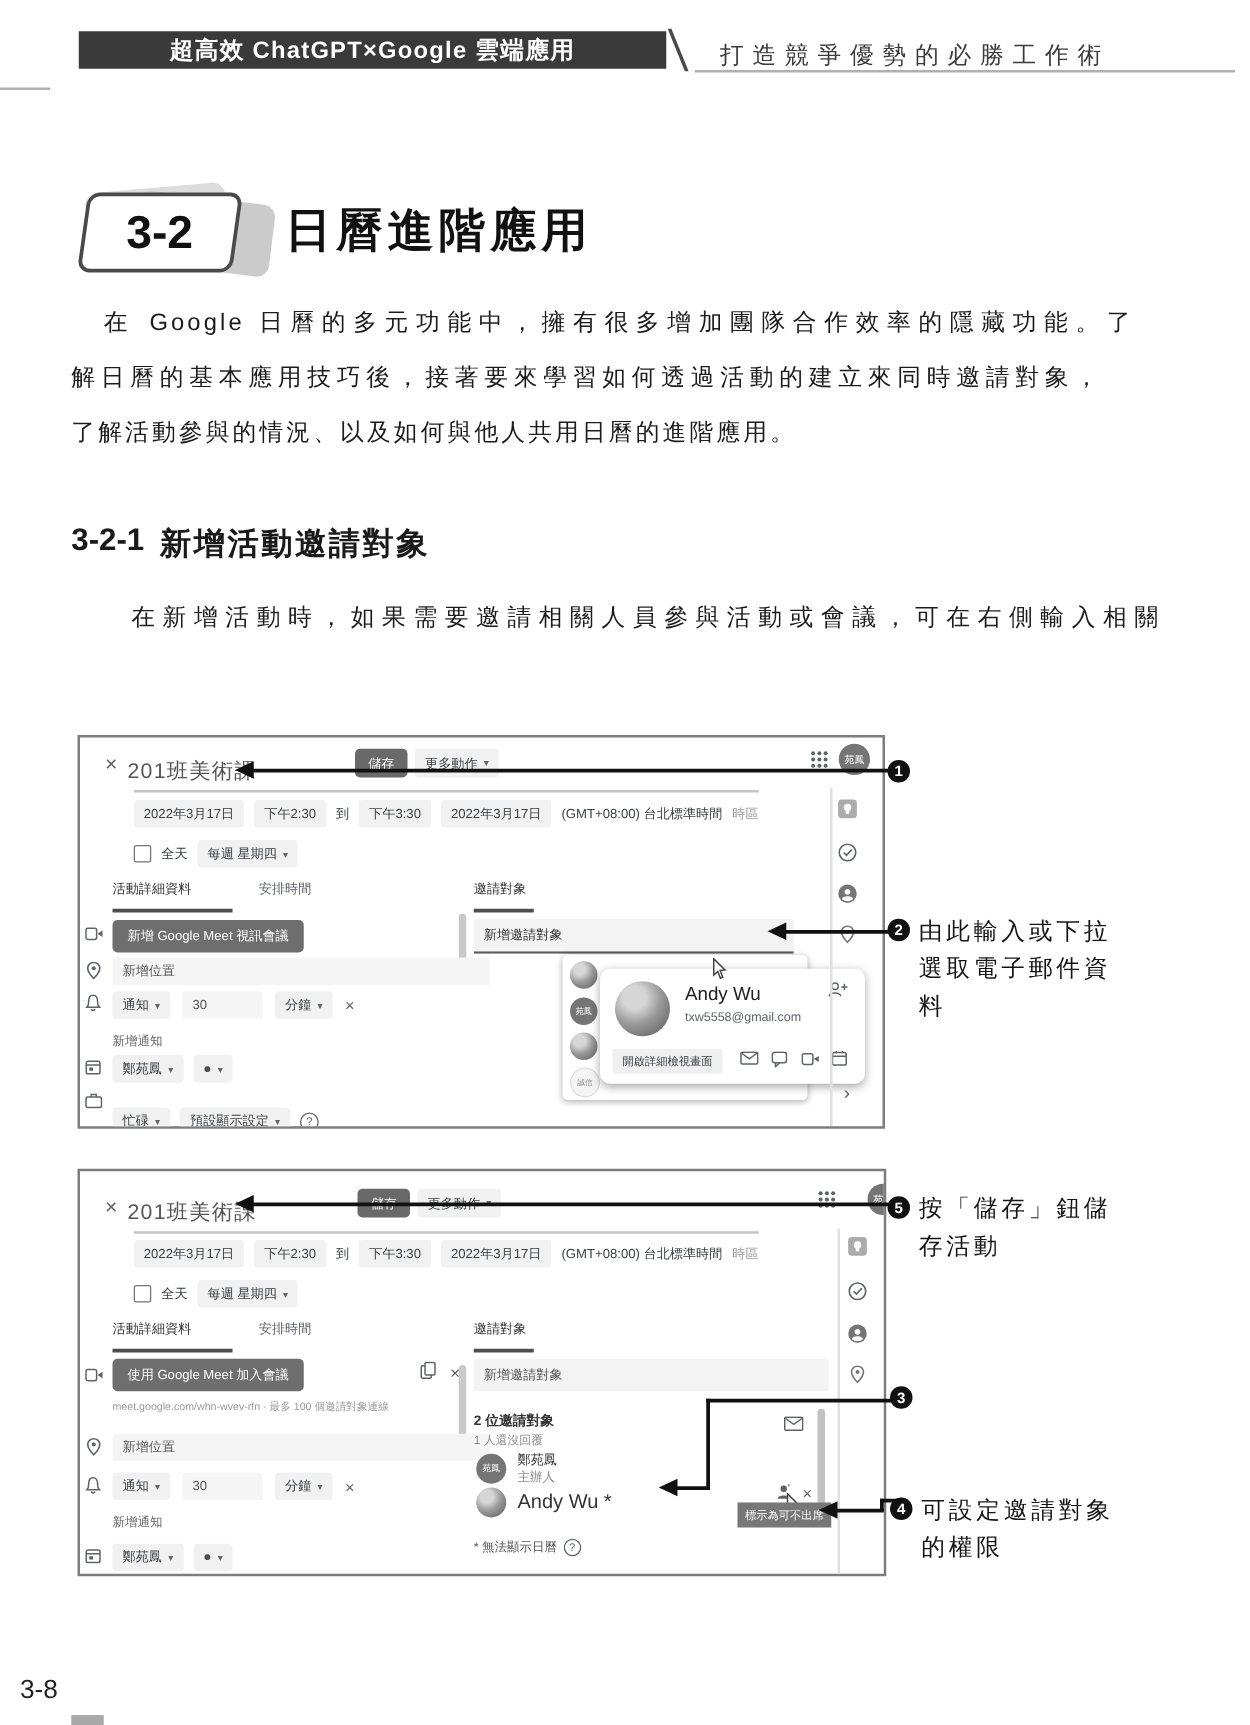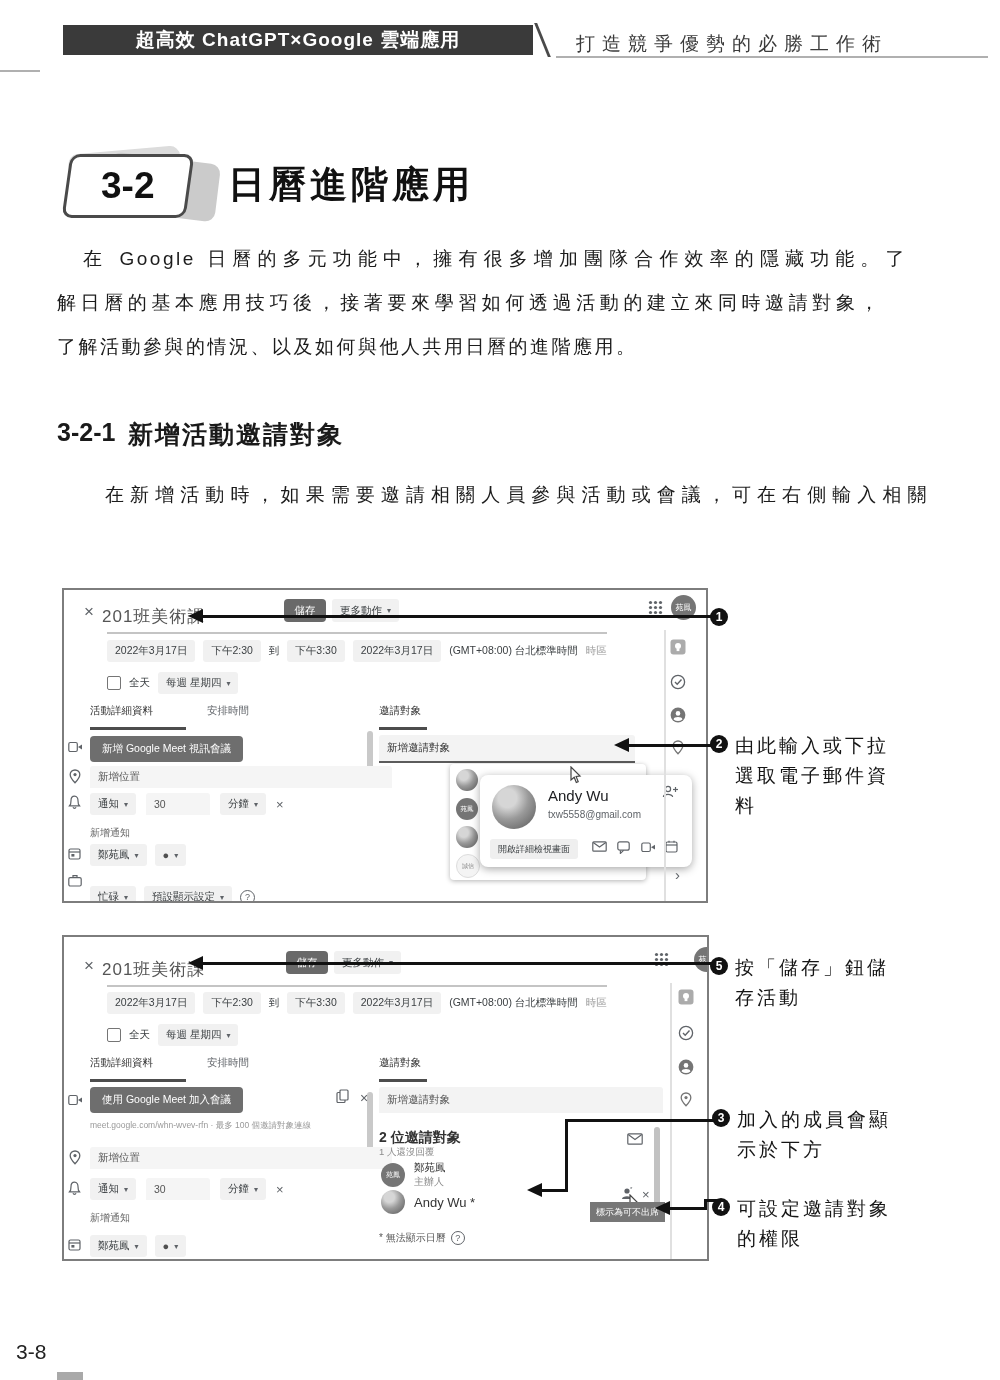--- a/index.html
+++ b/index.html
@@ -370,38 +370,38 @@
           <span>鄭苑鳳</span>
           <span class="caret">▾</span>
         </span>
       <span class="chip">
           <span style="font-size:11px;color:#4f4f4f;">●</span>
           <span class="caret">▾</span>
         </span>
     </div>
 
     <div class="abs field" style="left:315px;top:150px;width:268px;height:26px;background:#f3f3f3;">新增邀請對象</div>
-    <span class="abs" style="left:315px;top:192px;font-size:14px;font-weight:700;color:#333;">2 位邀請對象</span>
+    <span class="abs" style="left:315px;top:192px;font-size:11px;font-weight:700;color:#333;">2 位邀請對象</span>
     <span class="abs" style="left:315px;top:209px;font-size:9.5px;color:#8a8a8a;">1 人還沒回覆</span>
     <span class="abs ic" style="left:563px;top:196px;"><svg width="16" height="12">
           <rect x="0.8" y="0.8" width="14.4" height="10.4" rx="1" fill="none" stroke="#5f6368" stroke-width="1.2"></rect>
           <path d="M1.2 1.6 L8 6.4 L14.8 1.6" fill="none" stroke="#5f6368" stroke-width="1.2"></path>
         </svg></span>
     <div class="scroll" style="left:590px;top:190px;height:90px;background:#c2c2c2;"></div>
 
     <div class="abs" style="left:317px;top:224px;display:flex;gap:9px;align-items:center;">
       <span class="avatar" style="width:24px;height:24px;font-size:7px;">苑鳳</span>
       <span>
           <div style="font-size:10.5px;color:#333;">鄭苑鳳</div>
           <div style="font-size:10px;color:#8a8a8a;">主辦人</div>
         </span>
     </div>
     <div class="abs" style="left:317px;top:253px;display:flex;gap:9px;align-items:center;">
       <span class="avatar photo" style="width:24px;height:24px;"></span>
-      <span style="font-size:13px;color:#333;">Andy Wu *</span>
+      <span style="font-size:16px;color:#333;">Andy Wu *</span>
     </div>
     <span class="abs ic" style="left:556px;top:250px;"><svg width="14" height="13">
           <circle cx="7" cy="4" r="2.6" fill="#5f6368"></circle>
           <path d="M2 12 c0-3.6 10-3.6 10 0 Z" fill="#5f6368"></path>
           <text x="10" y="4" font-size="6" fill="#5f6368">*</text>
         </svg></span>
     <span class="abs x" style="left:578px;top:250px;font-size:13px;">×</span>
     <span class="abs ic" style="left:564px;top:257px;"><svg width="13" height="18">
           <path d="M2 1 L2 14 L5.2 11.2 L7.3 16.5 L9.2 15.6 L7.1 10.4 L11 10 Z" fill="#fdfdfd" stroke="#444" stroke-width="1.2"></path>
         </svg></span>
@@ -447,24 +447,20 @@
 
   <div class="callout" style="left:710px;top:953px;">
     <span class="cnum">5</span>
     <div class="ctext">
         <div>按「儲存」鈕儲</div>
         <div>存活動</div>
       </div>
   </div>
   <div class="callout" style="left:712px;top:1105px;">
     <span class="cnum">3</span>
-    <div class="ctext">
-        <div>加入的成員會顯</div>
-        <div>示於下方</div>
-      </div>
   </div>
   <div class="callout" style="left:712px;top:1194px;">
     <span class="cnum">4</span>
     <div class="ctext">
         <div>可設定邀請對象</div>
         <div>的權限</div>
       </div>
   </div>
 
   <div class="abs footer-num">3-8</div>

